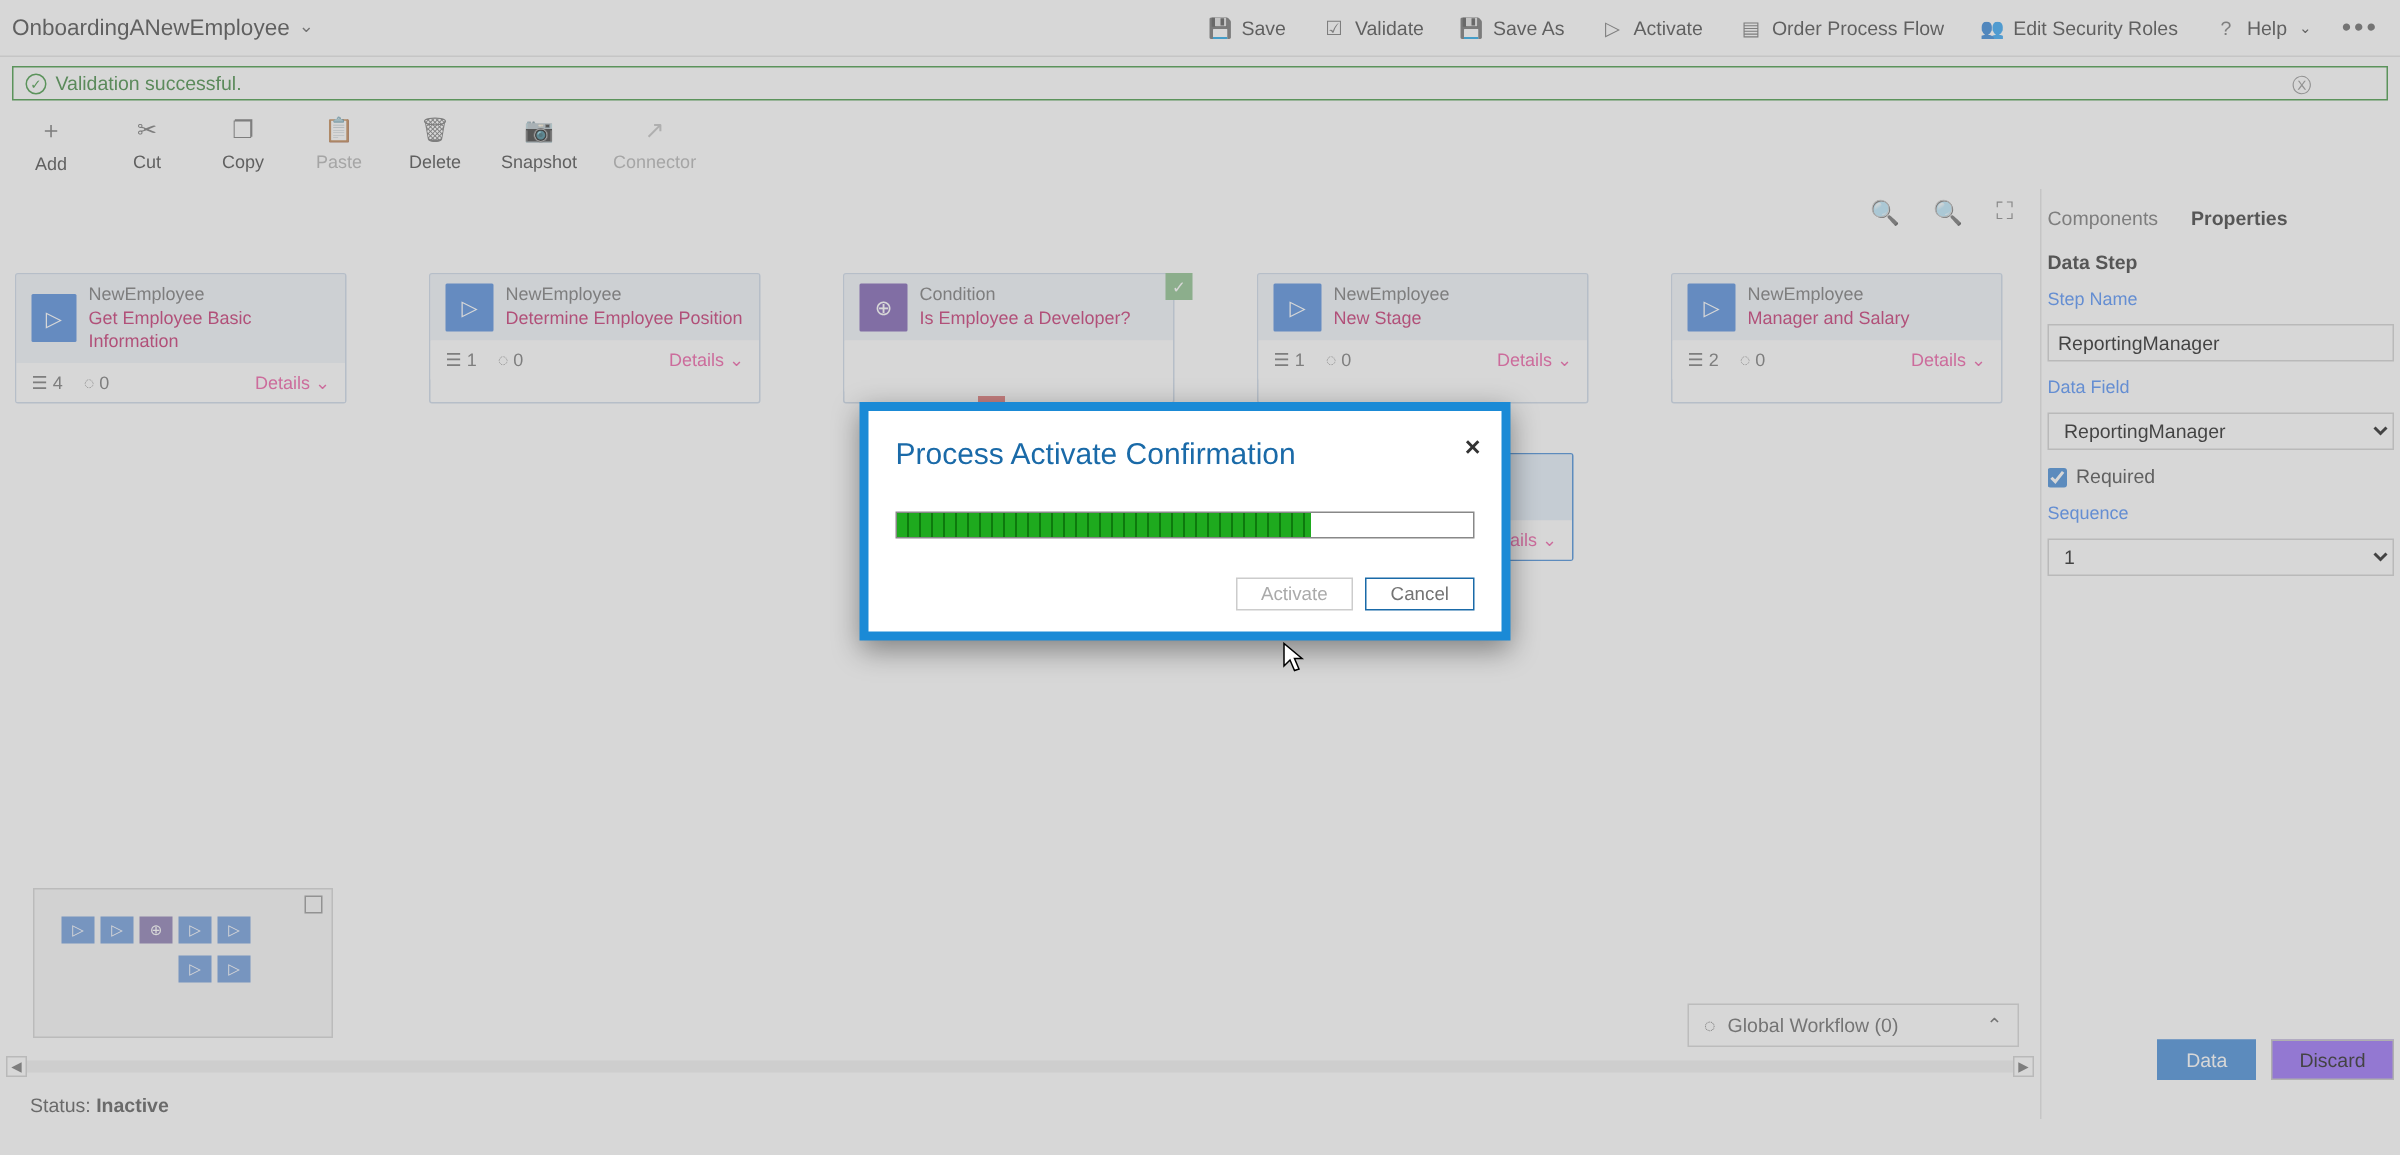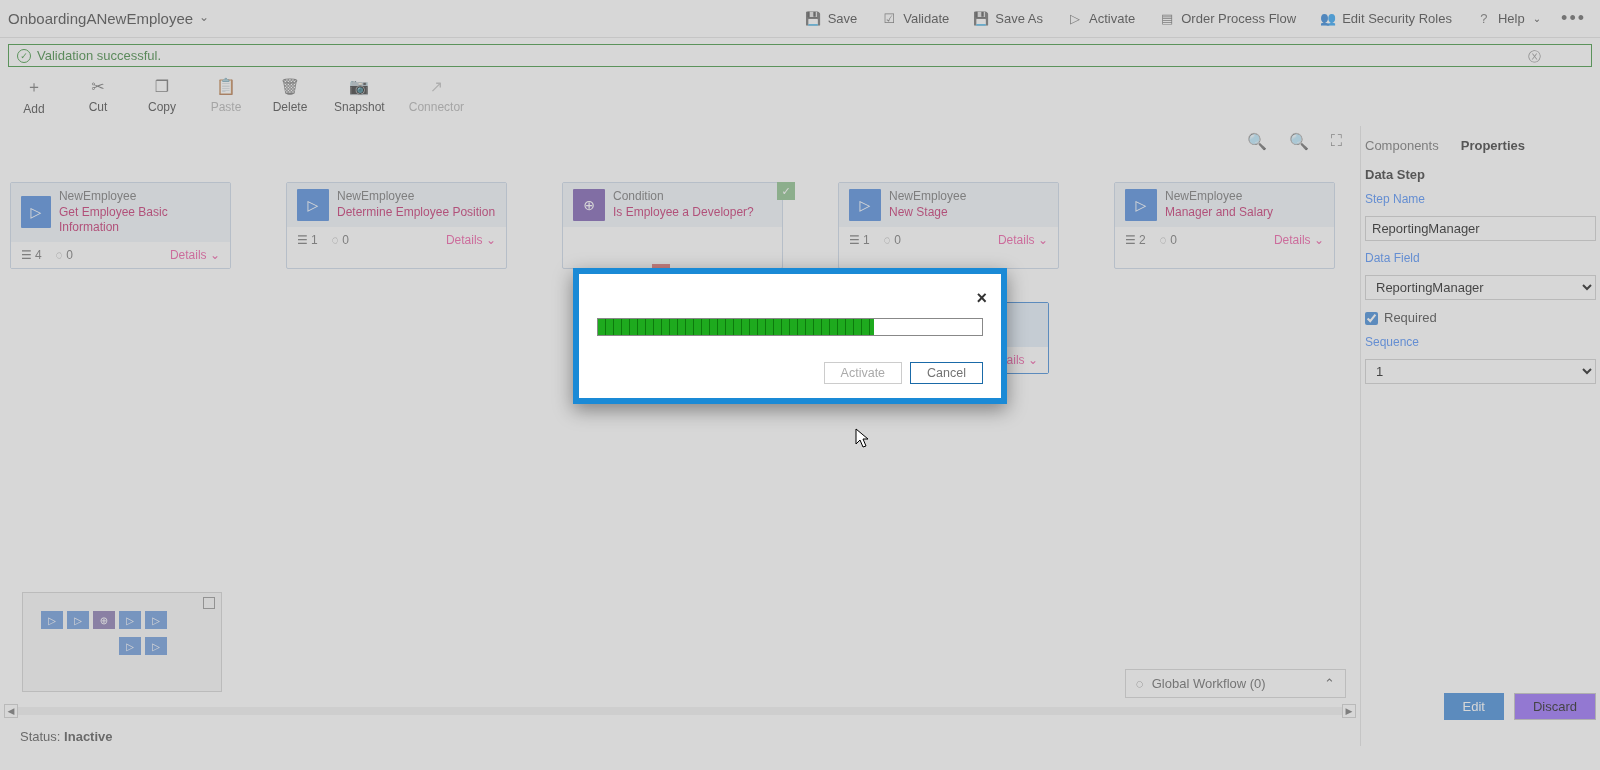--- a/index.html
+++ b/index.html
@@ -319,29 +319,30 @@
     <input class="prop-input" value="ReportingManager" style="">
     <div class="prop-label">Data Field</div>
     <select class="prop-select"><option>ReportingManager</option></select>
     <label class="prop-check">
       <input type="checkbox" checked="" style="">
       <span>Required</span>
     </label>
     <div class="prop-label">Sequence</div>
     <select class="prop-select"><option>1</option></select>
     <div class="props-footer">
-      <button class="btn primary">Edit</button>
+      <button class="btn primary">Data</button>
       <button class="btn">Discard</button>
     </div>
   </div>
 </div>
 
 <div class="overlay"></div>
 <div class="modal-wrap">
   <div class="modal">
+    <div class="modal-title">Process Activate Confirmation</div>
     <div class="modal-close">×</div>
     <div class="progress">
       <div class="progress-fill"></div>
     </div>
     <div class="modal-actions">
       <button class="modal-btn disabled">Activate</button>
       <button class="modal-btn cancel">Cancel</button>
     </div>
   </div>
 </div>

